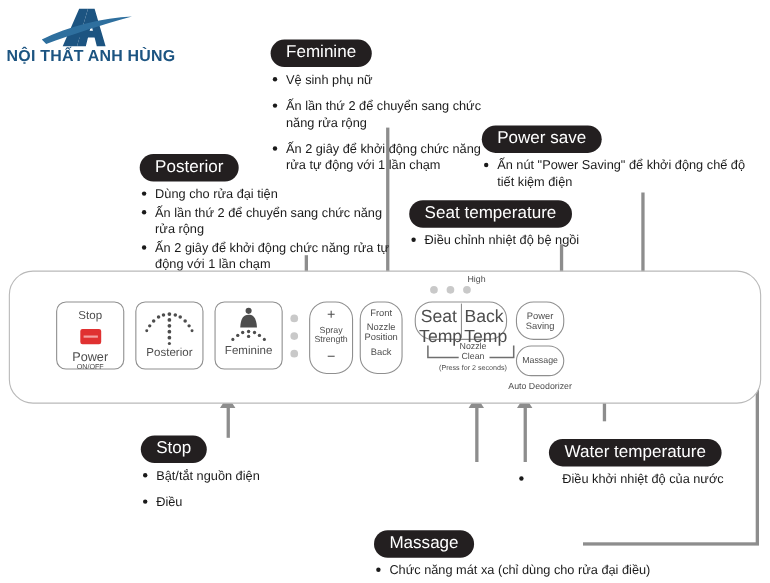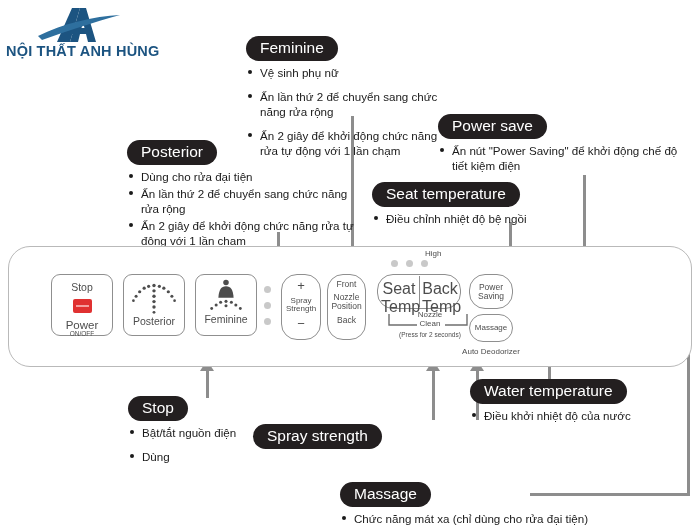--- a/index.html
+++ b/index.html
@@ -142,44 +142,43 @@
     </ul>
   </div>
 
   <div class="callout" style="left:372px; top:182px; width:230px;">
     <div class="pill">Seat temperature</div>
     <ul class="blist">
       <li>Điều chỉnh nhiệt độ bệ ngồi</li>
     </ul>
   </div>
 
-  <div class="callout" style="left:470px; top:379px; width:215px;">
+  <div class="callout" style="left:470px; top:399px; width:215px;text-align:center;">
     <div class="pill">Water temperature</div>
     <ul class="blist">
       <li>Điều khởi nhiệt độ của nước</li>
     </ul>
   </div>
 
   <div class="callout" style="left:128px; top:396px; width:185px;">
     <div class="pill">Stop</div>
     <ul class="blist">
       <li class="sp">Bật/tắt nguồn điện</li>
-      <li>Dùng</li>
+      <li>Điều</li>
     </ul>
   </div>
 
   <div class="callout" style="left:253px; top:424px; width:196px;">
-    <div class="pill">Spray strength</div>
   </div>
 
 
   <div class="callout" style="left:340px; top:482px; width:320px;">
     <div class="pill">Massage</div>
     <ul class="blist">
-      <li>Chức năng mát xa (chỉ dùng cho rửa đại tiện)</li>
+      <li>Chức năng mát xa (chỉ dùng cho rửa đại điều)</li>
     </ul>
   </div>
 
   <div class="panel">
 
     <div class="btn btn-sq" style="left:42px; top:27px;">
       <div class="lab" style="margin-top:7px; font-size:10.5px;">Stop</div>
       <div class="redsq" style="margin-top:6px;"></div>
       <div class="lab" style="margin-top:6px; font-size:11.5px;">Power</div>
       <div class="lab" style="font-size:6.5px; margin-top:0px;">ON/OFF</div>

